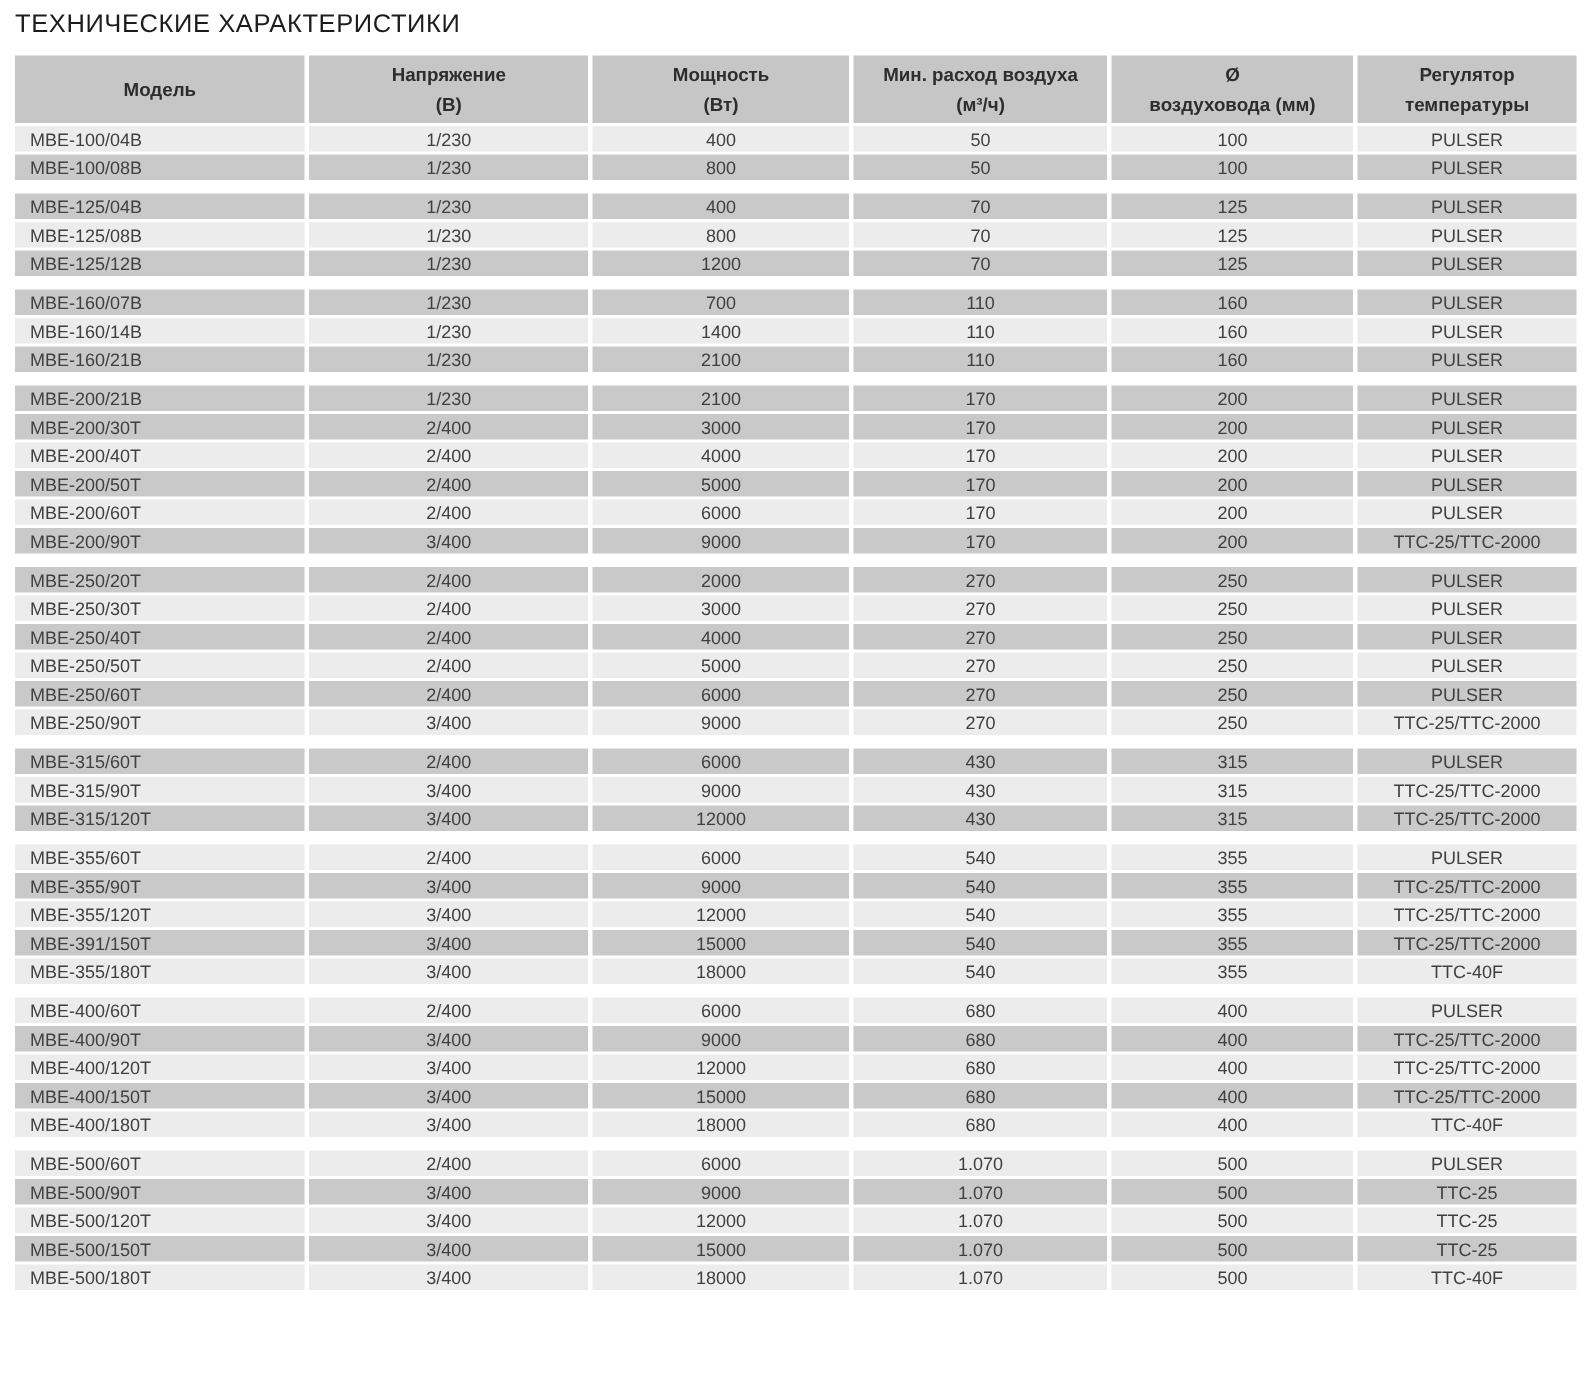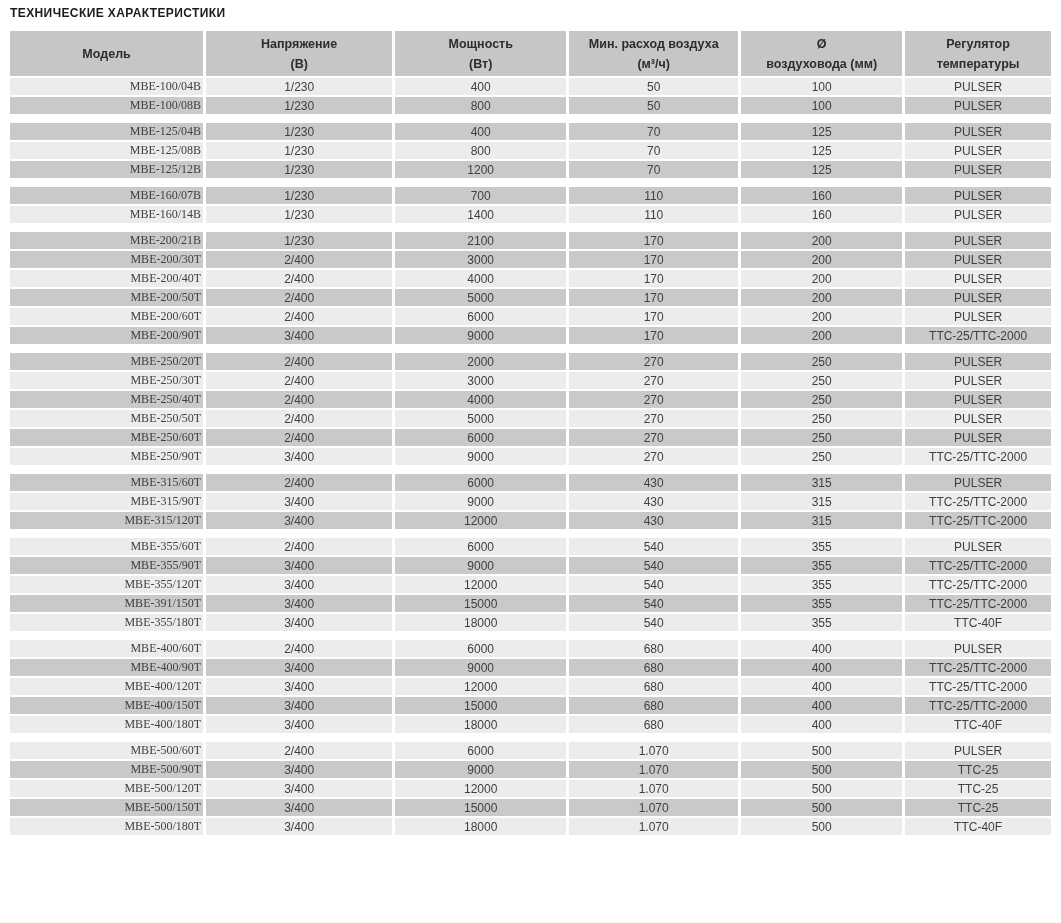--- a/index.html
+++ b/index.html
@@ -12,21 +12,21 @@
   }
   *{box-sizing:border-box;}
   html,body{margin:0;padding:0;}
   body{
     width:1061px;height:923px;background:#ffffff;
     font-family:"Liberation Sans", sans-serif;
     overflow:hidden;
   }
   .page{padding:4px 10px 0 10px;}
   .title{
-    font-size:12px;font-weight:bold;color:var(--title-text);
+    font-size:17px;font-weight:normal;color:var(--title-text);
     letter-spacing:.4px;margin:2px 0 9px 0;
   }
   table.specs{
     border-collapse:separate;
     border-spacing:3px 2px;
     table-layout:fixed;
     width:1047px;
     margin-left:-3px;
   }
   col.c-model{width:192px;}
@@ -42,21 +42,21 @@
     line-height:1.6;
   }
   td{
     font-size:12px;color:var(--text);
     height:17px;padding:0 2px;
     text-align:center;vertical-align:middle;
     white-space:nowrap;overflow:hidden;
   }
   tr.light td{background:var(--row-light);}
   tr.dark td{background:var(--row-dark);}
-  td.model-cell{text-align:right;padding-left:10px;font-family:Liberation Serif, serif;}
+  td.model-cell{text-align:left;padding-left:10px;}
   tr.spacer td{background:transparent;height:5px;padding:0;}
 </style>
 </head>
 <body>
 
 <div class="page">
   <h1 class="title">ТЕХНИЧЕСКИЕ ХАРАКТЕРИСТИКИ</h1>
 
   <table class="specs">
     <colgroup>
@@ -150,20 +150,28 @@
           <td>PULSER</td>
         </tr>
         <tr class="light">
           <td class="model-cell">MBE-160/14B</td>
           <td>1/230</td>
           <td>1400</td>
           <td>110</td>
           <td>160</td>
           <td>PULSER</td>
         </tr>
+        <tr class="dark">
+          <td class="model-cell">MBE-160/21B</td>
+          <td>1/230</td>
+          <td>2100</td>
+          <td>110</td>
+          <td>160</td>
+          <td>PULSER</td>
+        </tr>
         <tr class="spacer">
           <td colspan="6"></td>
         </tr>
         <tr class="dark">
           <td class="model-cell">MBE-200/21B</td>
           <td>1/230</td>
           <td>2100</td>
           <td>170</td>
           <td>200</td>
           <td>PULSER</td>

